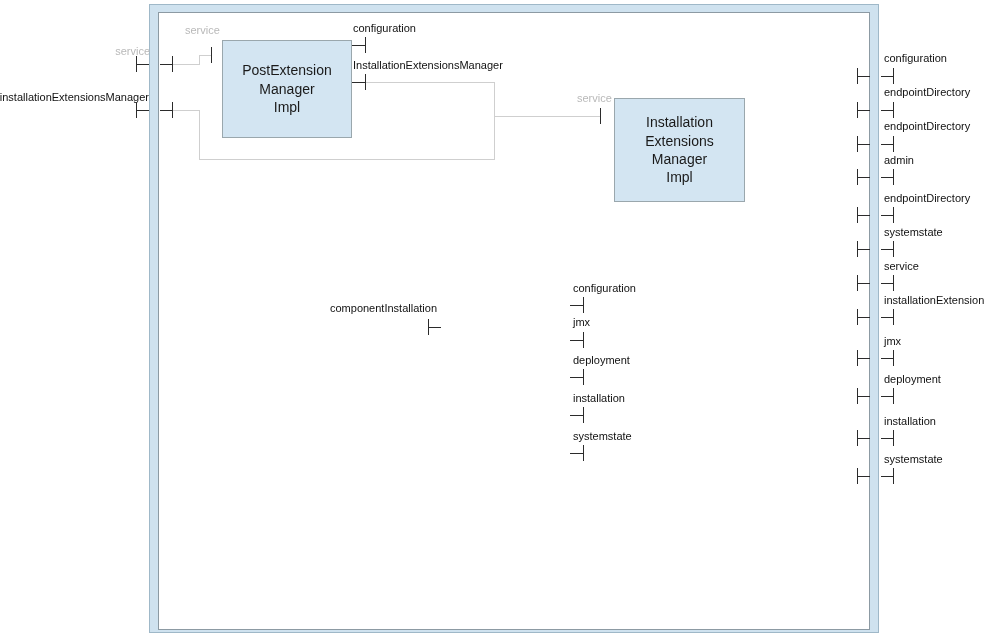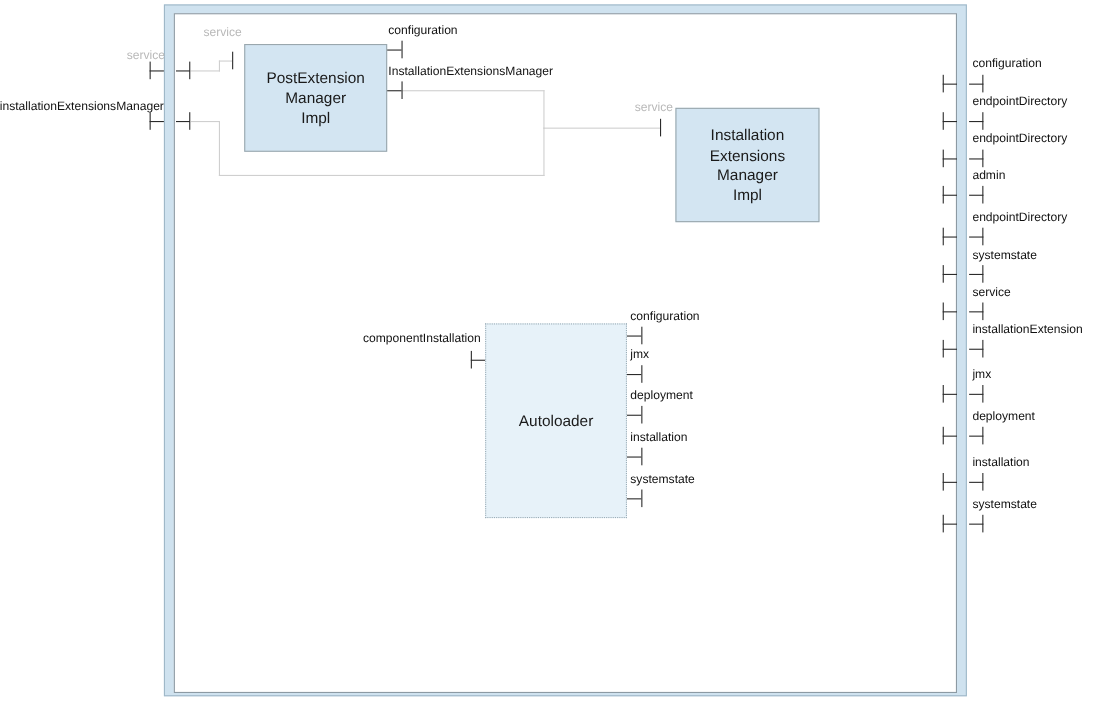--- a/index.html
+++ b/index.html
@@ -91,23 +91,20 @@
 
   <div class="cbox solid" style="left:614px;top:98px;width:131px;height:104px;font-size:14px;">
     <span class="cbox-label">Installation
 Extensions
 Manager
 Impl</span>
   </div>
   <div class="lbl muted" style="left:577px;top:92px;">service</div>
   <div class="pbar" style="left:600px;top:108px;height:16px;"></div>
 
-  <div class="cbox dotted" style="left:441px;top:294px;width:129px;height:177px;font-size:14px;">
-    <span class="cbox-label">Autoloader</span>
-  </div>
 
   <div class="lbl r" style="left:437px;top:302px;">componentInstallation</div>
   <div class="pbar" style="left:428px;top:319px;height:16px;"></div>
   <div class="pstub" style="left:428px;top:327px;width:13px;"></div>
 
   <div class="lbl" style="left:573px;top:282px;">configuration</div>
   <div class="pstub" style="left:570px;top:305px;width:13px;"></div>
   <div class="pbar" style="left:583px;top:297px;height:16px;"></div>
 
   <div class="lbl" style="left:573px;top:316px;">jmx</div>

